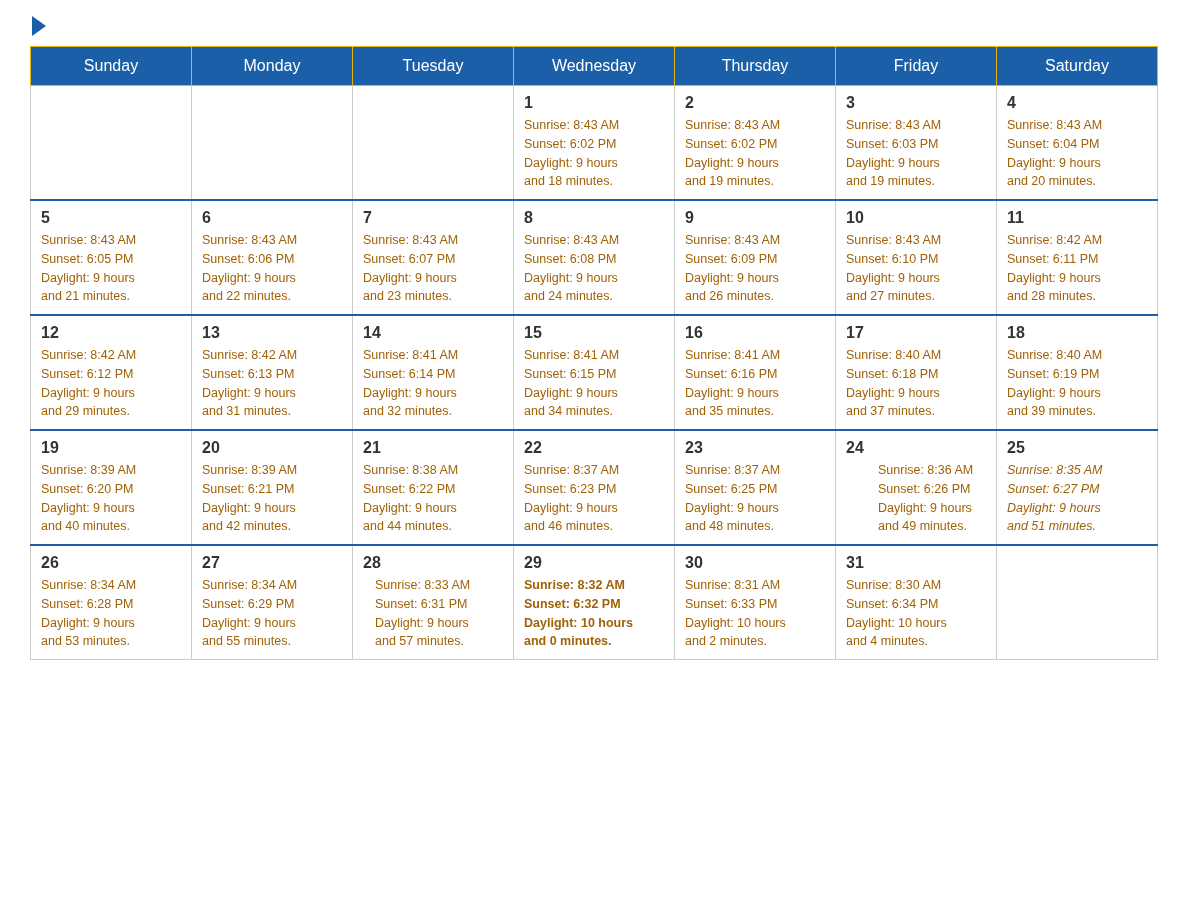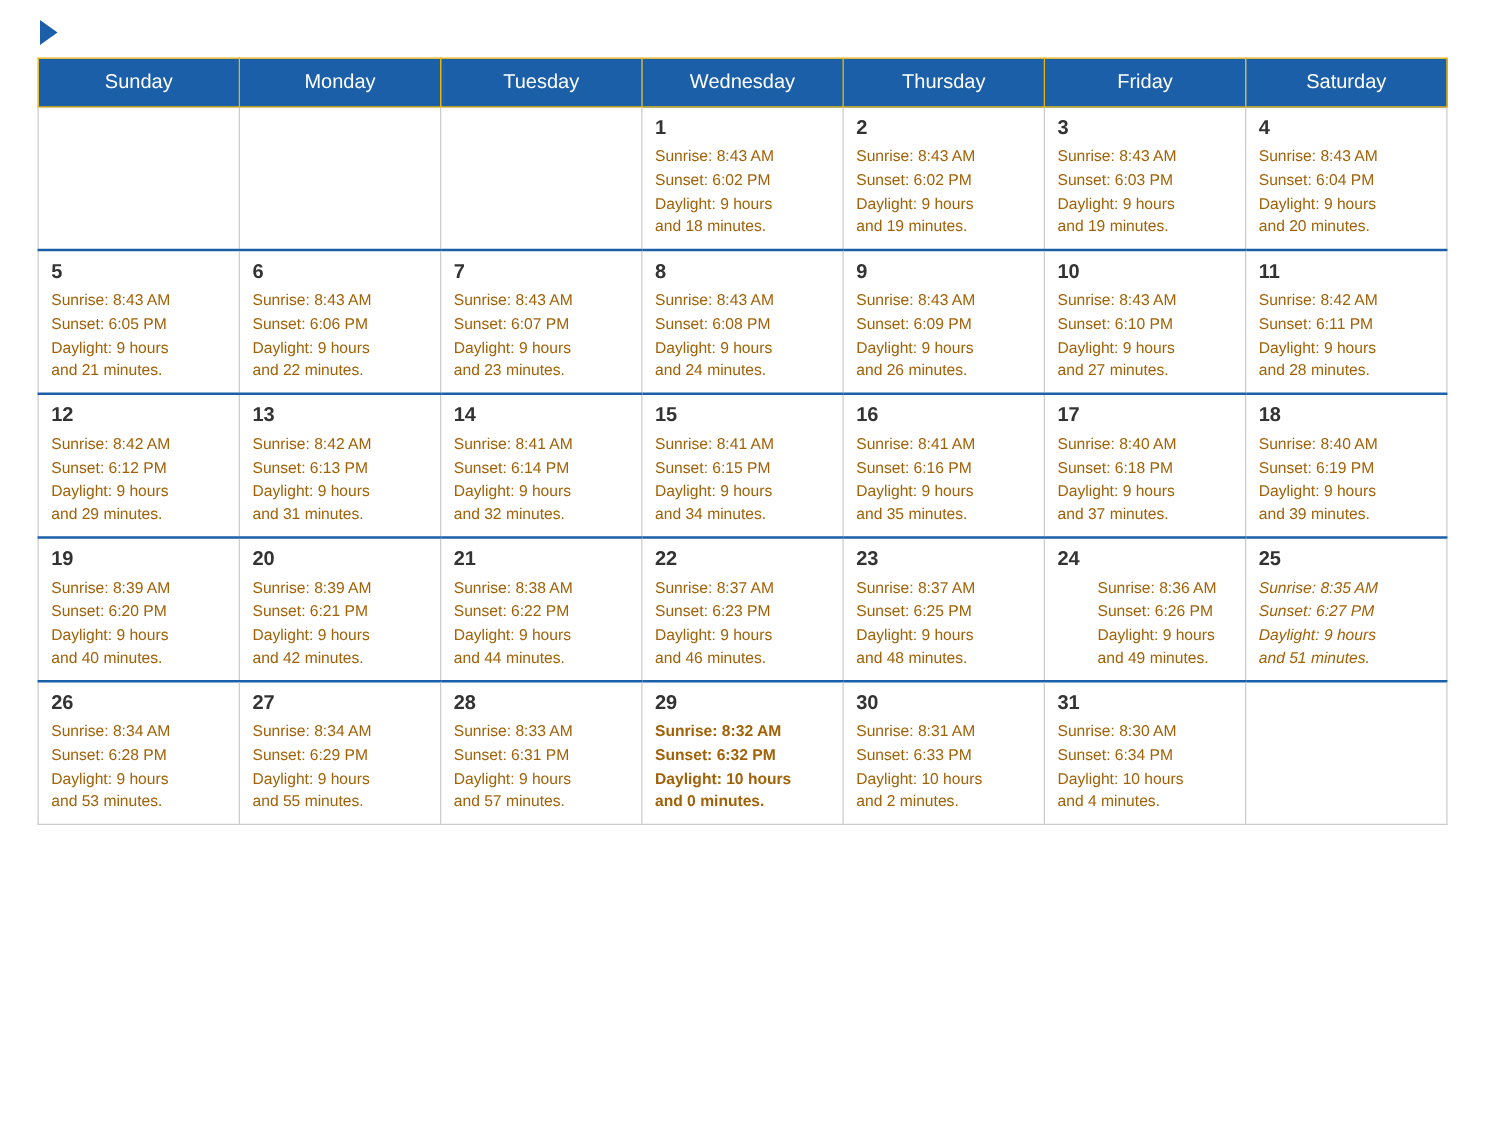--- a/index.html
+++ b/index.html
@@ -329,21 +329,21 @@
         </td>
         <td>
           <span class="day-number">27</span>
           <div class="day-info" style="white-space: pre-line;">Sunrise: 8:34 AM
 Sunset: 6:29 PM
 Daylight: 9 hours
 and 55 minutes.</div>
         </td>
         <td>
           <span class="day-number">28</span>
-          <div class="day-info" style="white-space: pre-line;">Sunrise: 8:33 AM
+          <div class="day-info" style="white-space: pre-line; margin-left: 12px;">Sunrise: 8:33 AM
 Sunset: 6:31 PM
 Daylight: 9 hours
 and 57 minutes.</div>
         </td>
         <td>
           <span class="day-number">29</span>
           <div class="day-info" style="white-space: pre-line; font-weight: bold;">Sunrise: 8:32 AM
 Sunset: 6:32 PM
 Daylight: 10 hours
 and 0 minutes.</div>

